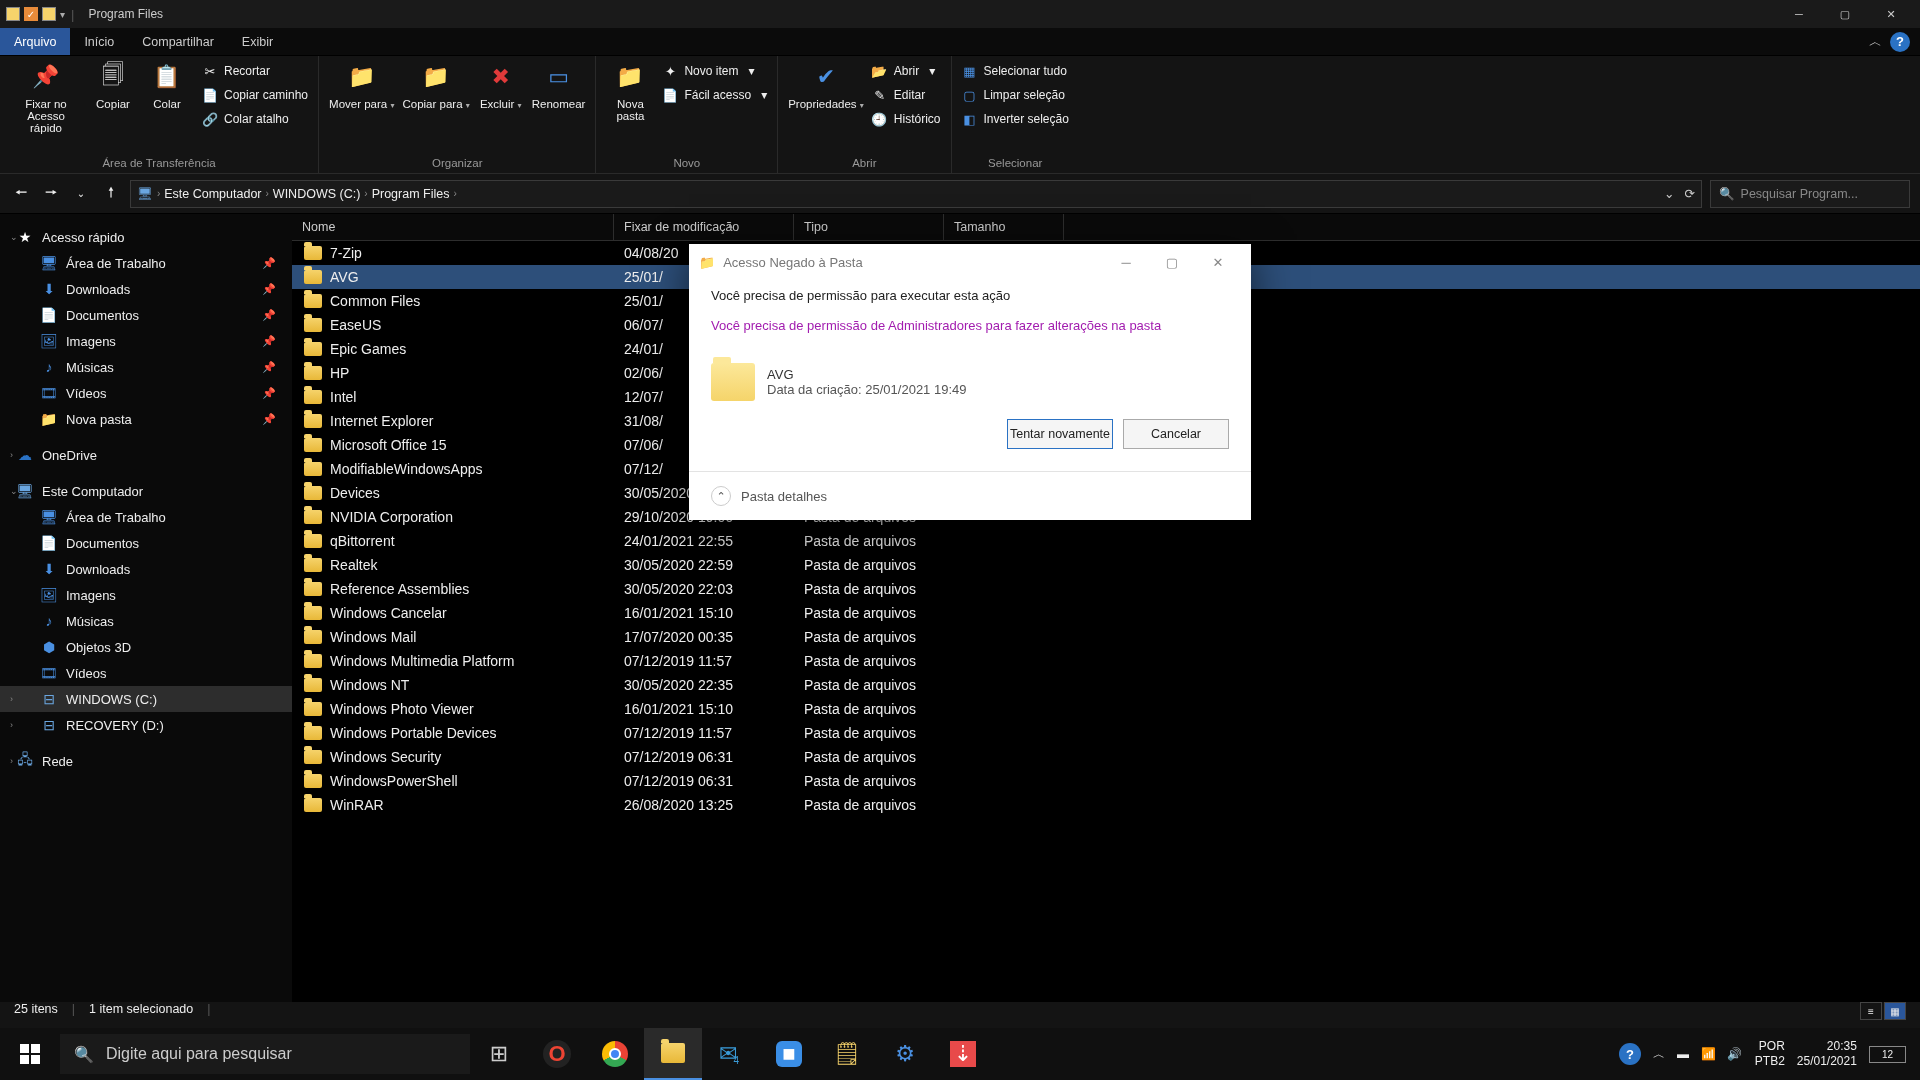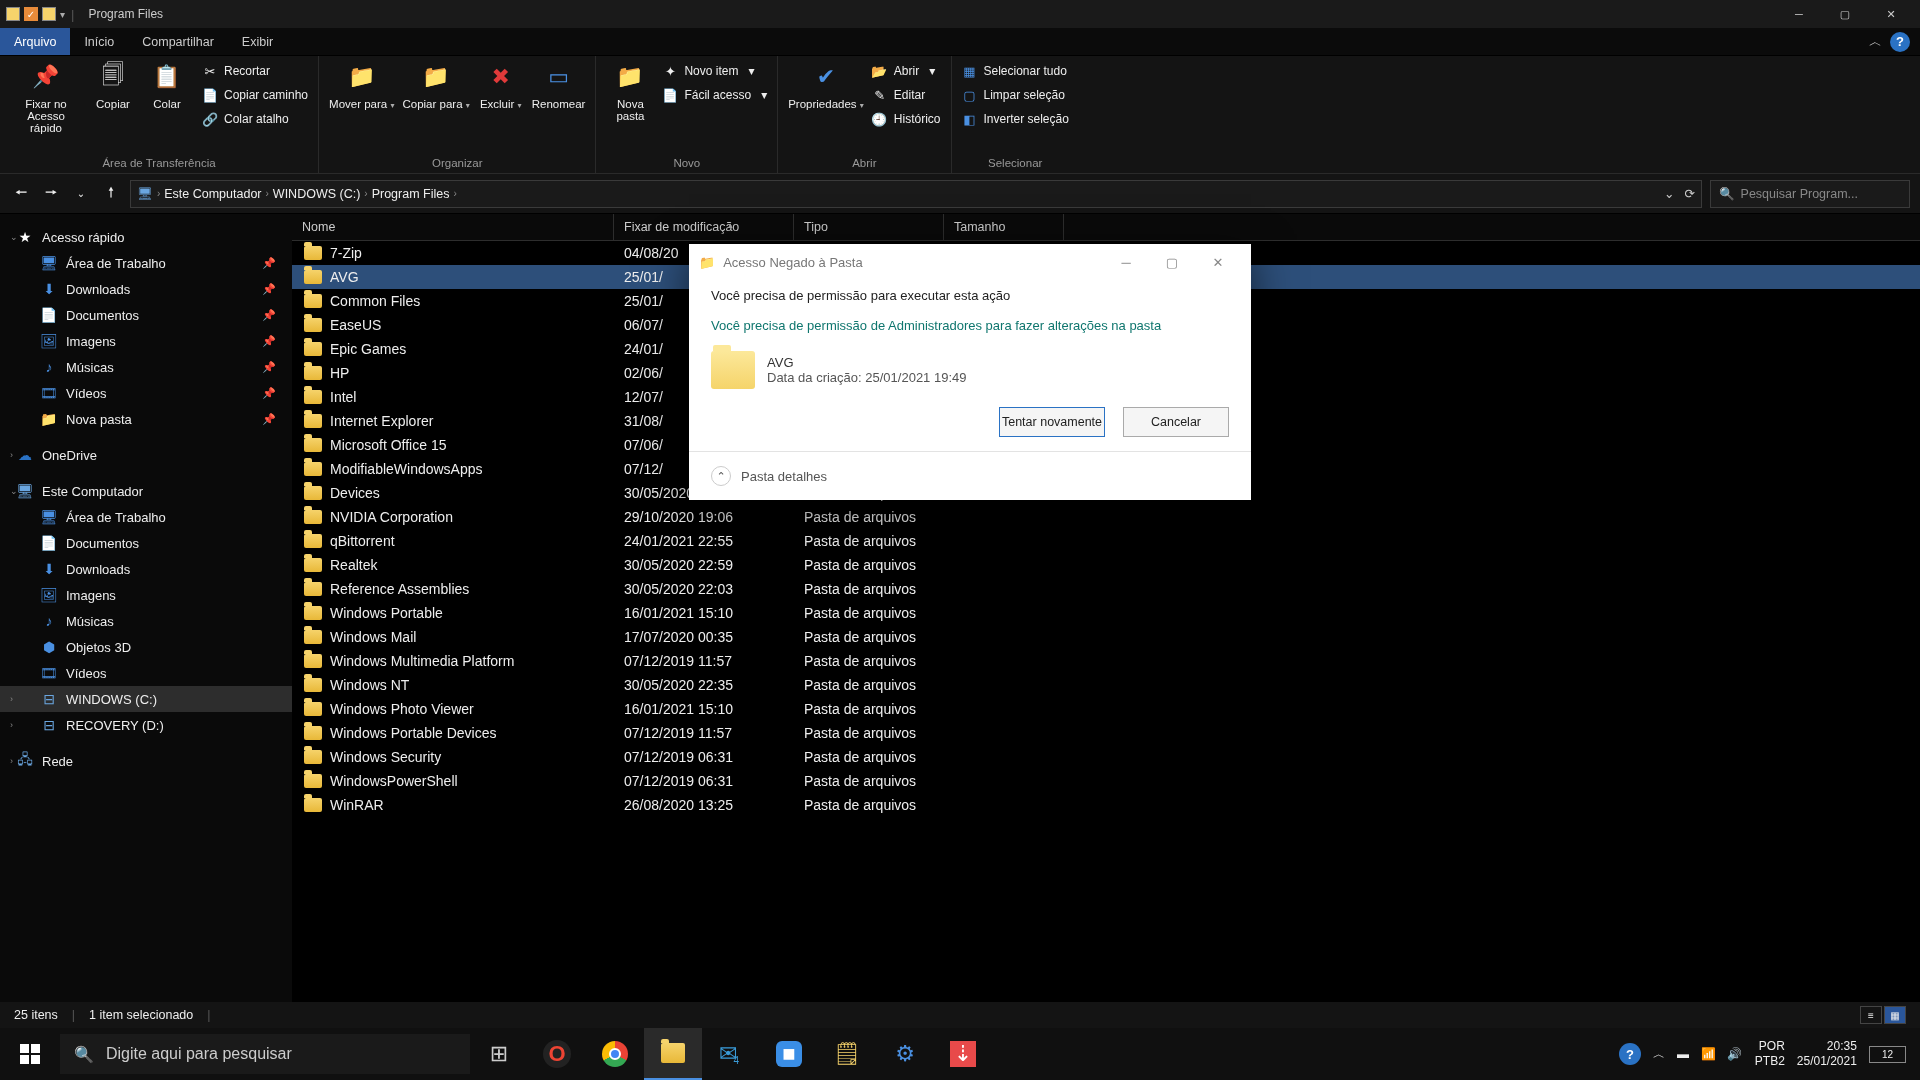--- a/index.html
+++ b/index.html
@@ -52,46 +52,46 @@
 .col-date{width:180px}
 .col-type{width:150px}
 .col-size{width:120px}
 .frow{display:flex;font-size:14px;color:#eee;padding:2px 0}
 .frow.selected{background:#2d4f7a}
 .frow .col-name{display:flex;align-items:center;gap:8px;padding-left:12px}
 .frow .col-date,.frow .col-type,.frow .col-size{padding:2px 10px}
 .folder-ico{width:18px;height:14px;background:linear-gradient(#f6d36b,#e8b838);border-radius:2px;position:relative}
 .folder-ico::before{content:"";position:absolute;top:-4px;left:0;width:8px;height:4px;background:#f6d36b;border-radius:2px 2px 0 0}
 
-.statusbar{height:26px;background:#141414;display:flex;align-items:center;padding:0 14px;font-size:12.5px;color:#eee;gap:14px}
+.statusbar{height:26px;background:#141414;display:flex;align-items:flex-start;padding:0 14px;font-size:12.5px;color:#eee;gap:14px}
 .statusbar .sep{color:#555}
 .statusbar .view-mode{margin-left:auto;display:flex;gap:2px}
 .statusbar .vm{width:22px;height:18px;border:1px solid #444;display:flex;align-items:center;justify-content:center;font-size:10px}
 .statusbar .vm.active{background:#2a569a}
 
 .taskbar{height:52px;background:#101010;position:absolute;bottom:0;left:0;right:0;display:flex;align-items:center}
 .start{width:60px;height:52px;display:flex;align-items:center;justify-content:center}
 .search-tb{width:410px;height:40px;background:#1a1a1a;display:flex;align-items:center;padding:0 14px;gap:12px;color:#ccc;font-size:16px}
 .task-icons{display:flex;align-items:center;height:52px}
 .task-icons .ti{width:58px;height:52px;display:flex;align-items:center;justify-content:center;font-size:22px}
 .task-icons .ti.active{background:#2a2a2a;border-bottom:2px solid #4a90e2}
 .tray{margin-left:auto;display:flex;align-items:center;gap:12px;padding:0 14px;color:#eee;font-size:12px}
 .tray .clock{text-align:right;line-height:1.25}
 
 .dialog{position:absolute;left:689px;top:244px;width:562px;background:#fff;color:#333;box-shadow:0 10px 40px rgba(0,0,0,.6);font-size:13px}
 .dlg-title{height:36px;display:flex;align-items:center;padding:0 10px;color:#777;gap:8px}
 .dlg-wc{margin-left:auto;display:flex}
 .dlg-wc div{width:46px;height:36px;display:flex;align-items:center;justify-content:center;color:#888}
 .dlg-body{padding:8px 22px 14px}
 .dlg-body .msg1{color:#222;margin-bottom:14px}
-.dlg-body .msg2{color:#0f766e;margin-bottom:16px;line-height:1.4}
+.dlg-body .msg2{color:#a21caf;margin-bottom:28px;line-height:1.4}
 .dlg-item{display:flex;gap:12px;align-items:center;margin-bottom:18px}
 .dlg-folder{width:44px;height:38px;background:linear-gradient(#fce89a,#f5d46a);border-radius:3px;position:relative}
 .dlg-folder::before{content:"";position:absolute;top:-6px;left:2px;width:18px;height:6px;background:#fce89a;border-radius:2px 2px 0 0}
-.dlg-buttons{display:flex;justify-content:flex-end;gap:18px;}
+.dlg-buttons{display:flex;justify-content:flex-end;gap:10px;margin-bottom:8px}
 .dlg-btn{min-width:106px;height:30px;border:1px solid #aaa;background:#f5f5f5;display:flex;align-items:center;justify-content:center;font-size:12.5px;color:#222}
 .dlg-more{border-top:1px solid #e3e3e3;padding:14px 22px;display:flex;align-items:center;gap:10px;color:#555}
 .dlg-more .chev{width:20px;height:20px;border:1px solid #ccc;border-radius:50%;display:flex;align-items:center;justify-content:center;font-size:11px}
 .help-circ{width:20px;height:20px;border-radius:50%;background:#2a72c4;color:#fff;display:flex;align-items:center;justify-content:center;font-size:13px;font-weight:bold}
 .yellow-sq{background:#f6d36b;border:1px solid #c9a632}
 .orange-chk{width:14px;height:14px;background:#e88b3a;display:inline-flex;align-items:center;justify-content:center;color:#fff;font-size:10px}
 svg{display:block}
 </style>
 </head>
 <body>
@@ -515,21 +515,21 @@
             <span class="folder-ico"></span>
             <span>Reference Assemblies</span>
           </div>
           <div class="col-date">30/05/2020 22:03</div>
           <div class="col-type">Pasta de arquivos</div>
           <div class="col-size"></div>
         </div>
         <div class="frow">
           <div class="col-name">
             <span class="folder-ico"></span>
-            <span>Windows Portable</span>
+            <span>Windows Cancelar</span>
           </div>
           <div class="col-date">16/01/2021 15:10</div>
           <div class="col-type">Pasta de arquivos</div>
           <div class="col-size"></div>
         </div>
         <div class="frow">
           <div class="col-name">
             <span class="folder-ico"></span>
             <span>Windows Mail</span>
           </div>

